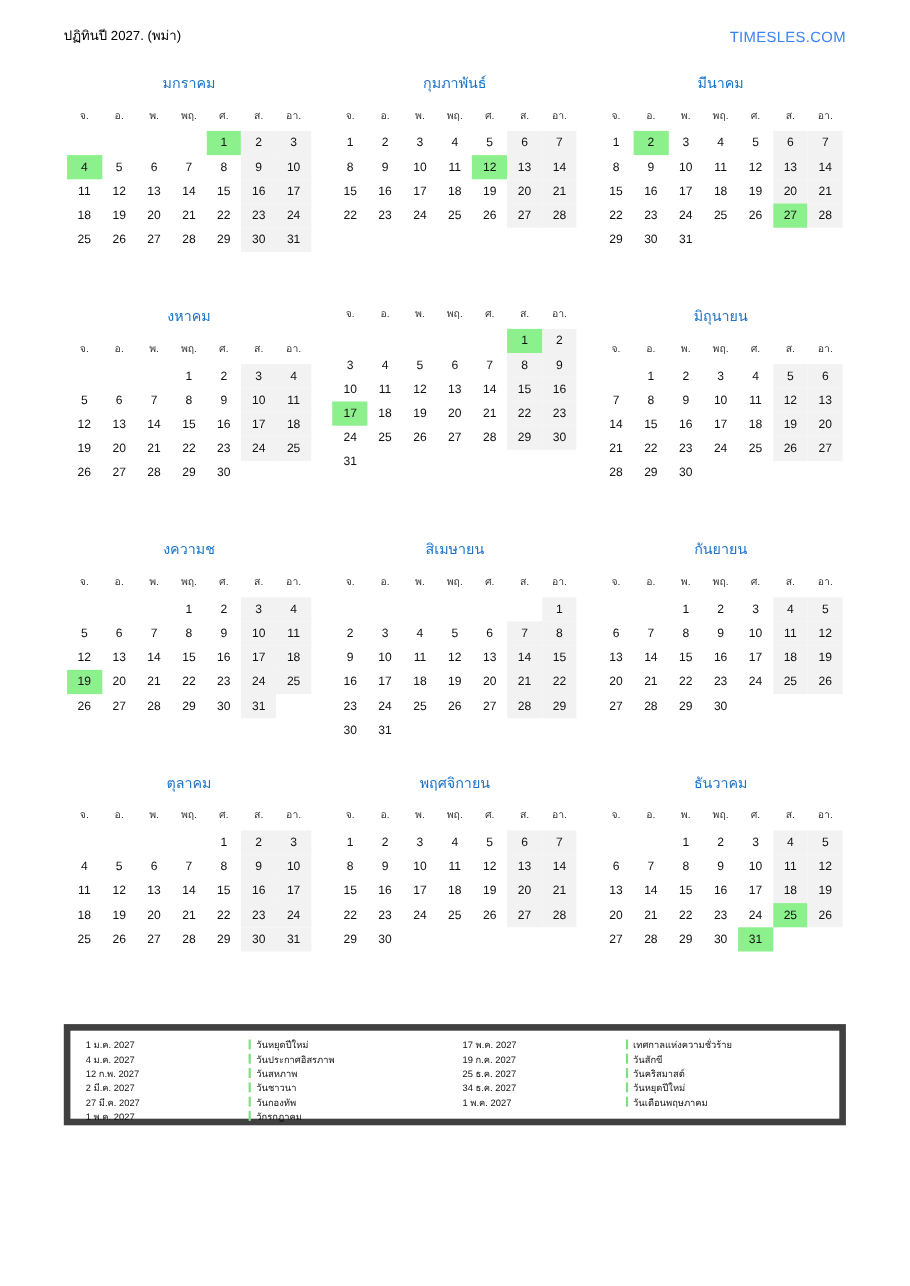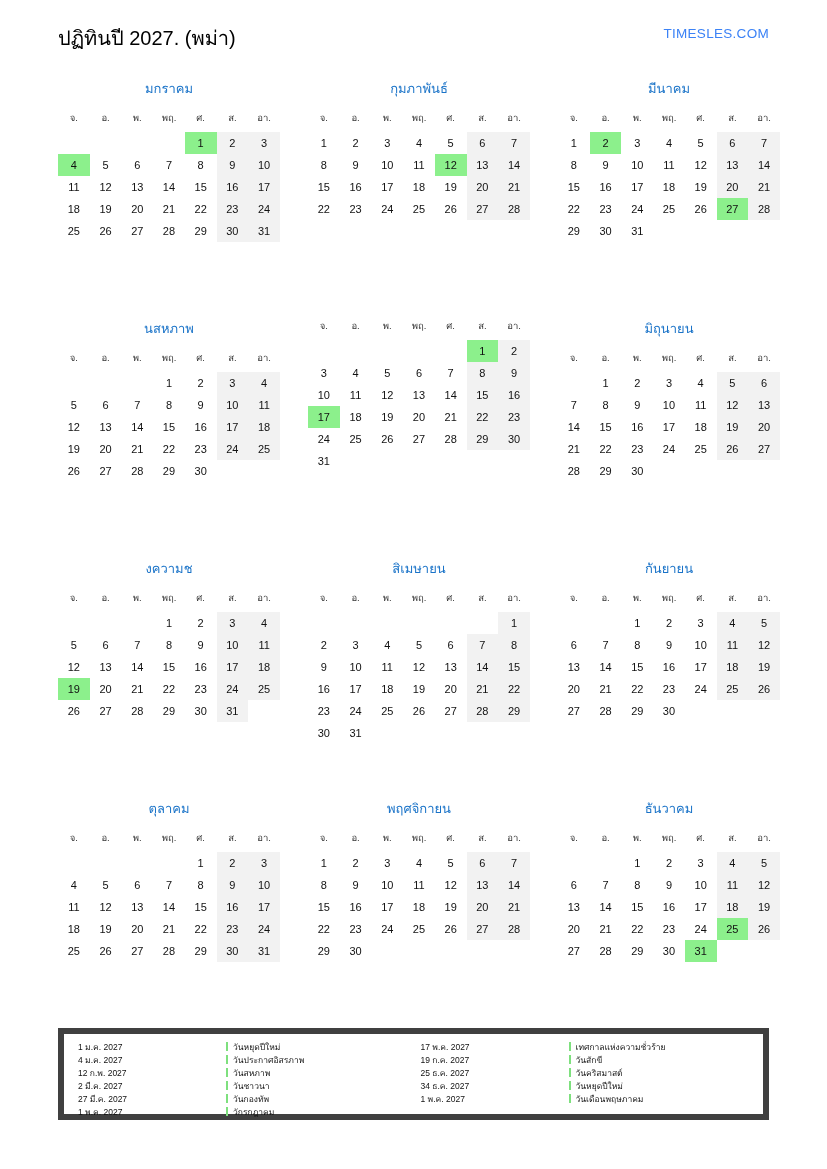--- a/index.html
+++ b/index.html
@@ -14,39 +14,38 @@
   }
   .page { padding: 0; }
 
   .header {
     display: flex;
     align-items: flex-start;
     justify-content: space-between;
     padding: 20px 58px 0 58px;
   }
   .title {
-    font-size: 20px;
+    font-size: 12px;
     color: #000;
     letter-spacing: 0px;
     padding-top: 2px;
   }
   .brand {
     font-size: 13.5px;
     color: #3b82f6;
     letter-spacing: 0.3px;
     padding-top: 6px;
   }
 
   .cal-grid {
     margin: 24px 58px 0 58px;
     display: grid;
     grid-template-columns: repeat(3, 1fr);
     row-gap: 0px;
     column-gap: 14px;
-    gap: 28px;
   }
   .month {
     padding-bottom: 0;
   }
   .month-block { height: 212px; }
   .month-name {
     text-align: center;
     color: #1a73c8;
     font-size: 13px;
     margin-bottom: 11px;
@@ -292,21 +291,21 @@
               <td class="">31</td>
               <td class="empty">&nbsp;</td>
               <td class="empty">&nbsp;</td>
               <td class="empty">&nbsp;</td>
               <td class="empty">&nbsp;</td>
             </tr>
           </tbody>
         </table>
       </div>
       <div class="month month-block">
-        <div class="month-name">นสหภาพ</div>
+        <div class="month-name">งหาคม</div>
         <table class="month-table">
           <thead>
             <tr>
               <th>จ.</th>
               <th>อ.</th>
               <th>พ.</th>
               <th>พฤ.</th>
               <th>ศ.</th>
               <th>ส.</th>
               <th>อา.</th>

